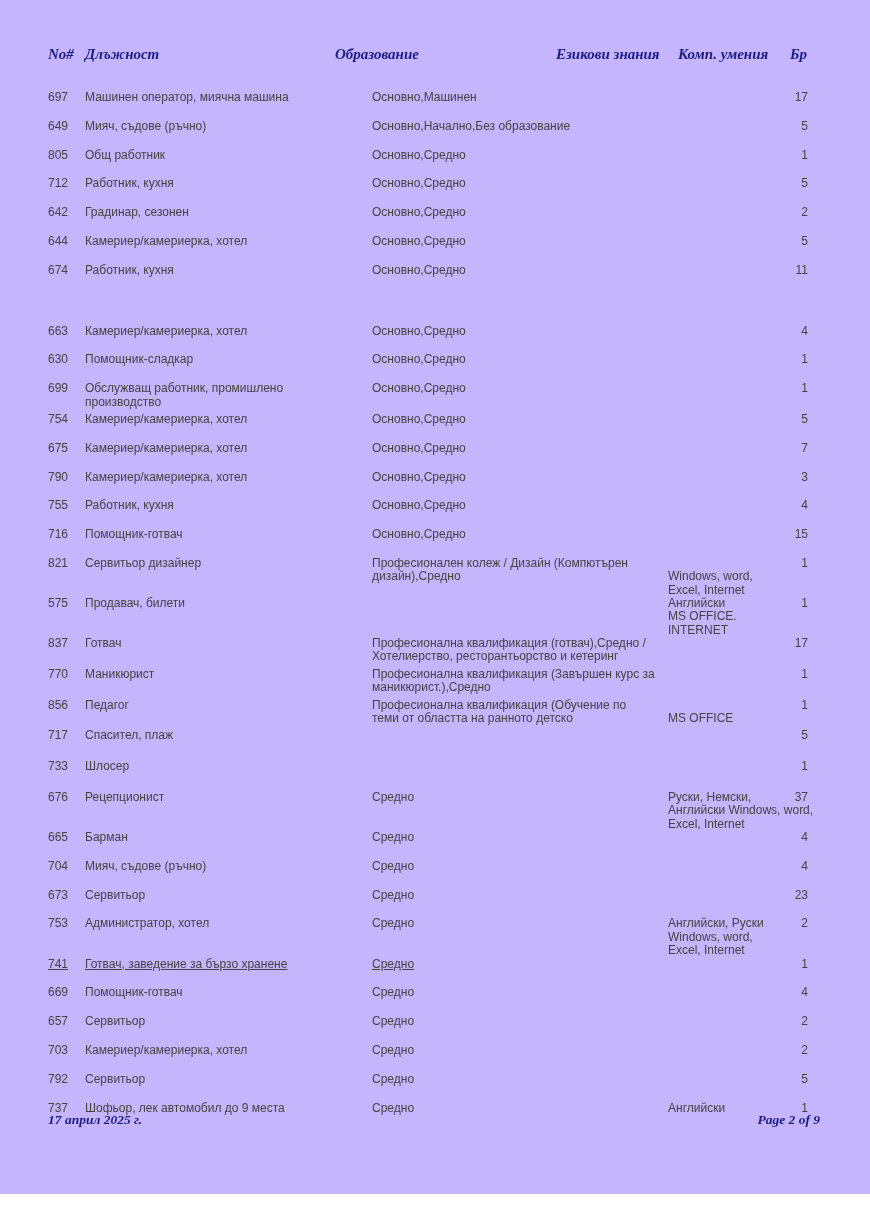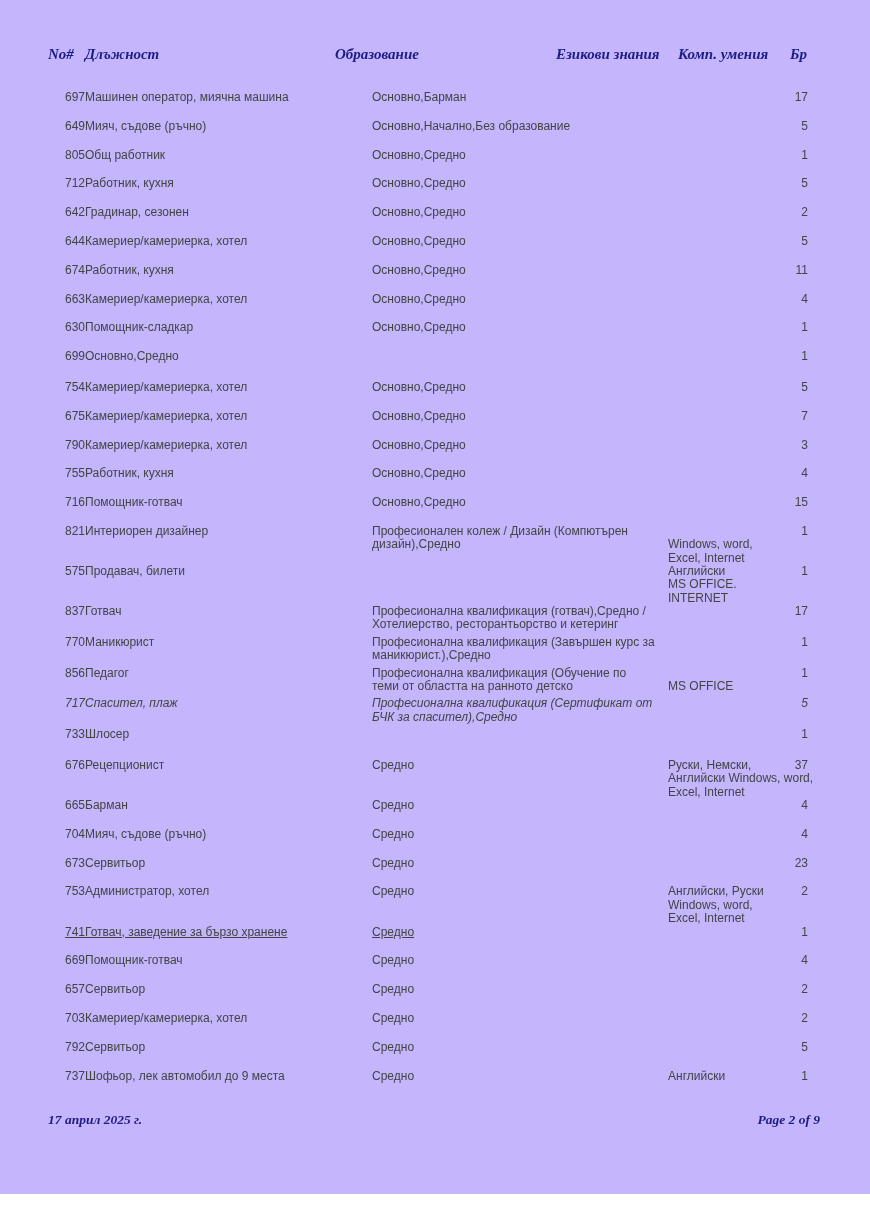--- a/index.html
+++ b/index.html
@@ -34,21 +34,21 @@
   .rows { position: absolute; top: 91px; left: 48px; width: 762px; }
   .row {
     position: relative;
     display: grid;
     grid-template-columns: 37px 287px 296px;
     align-items: start;
     font-size: 12px;
     line-height: 13.35px;
     color: var(--body-color, #444444);
   }
-  .c-no  { white-space: nowrap; text-align: right; }
+  .c-no  { white-space: nowrap; }
   .c-pos { white-space: pre; }
   .c-edu { white-space: pre; }
   .c-skills {
     position: absolute;
     left: 620px;
     top: 0;
     width: 150px;
     white-space: pre;
   }
   .c-count {
@@ -87,21 +87,21 @@
     <span class="hlabel h-edu">Образование</span>
     <span class="hlabel h-lang">Езикови знания</span>
     <span class="hlabel h-comp">Комп. умения</span>
     <span class="hlabel h-count">Бр</span>
   </div>
 
   <div class="rows">
       <div class="row" style="min-height: 28.8px;">
       <div class="c-no">697</div>
       <div class="c-pos">Машинен оператор, миячна машина</div>
-      <div class="c-edu">Основно,Барман</div>
+      <div class="c-edu">Основно,Машинен</div>
       <div class="c-skills"></div>
       <div class="c-count">17</div>
     </div>
       <div class="row" style="min-height: 28.8px;">
       <div class="c-no">649</div>
       <div class="c-pos">Мияч, съдове (ръчно)</div>
       <div class="c-edu">Основно,Начално,Без образование</div>
       <div class="c-skills"></div>
       <div class="c-count">5</div>
     </div>
@@ -133,36 +133,38 @@
       <div class="c-skills"></div>
       <div class="c-count">5</div>
     </div>
       <div class="row" style="min-height: 28.8px;">
       <div class="c-no">674</div>
       <div class="c-pos">Работник, кухня</div>
       <div class="c-edu">Основно,Средно</div>
       <div class="c-skills"></div>
       <div class="c-count">11</div>
     </div>
-      <div class="row" style="min-height: 28.8px;">
+      <div class="row" style="min-height: 28.8px; margin-top: 32px;">
       <div class="c-no">663</div>
       <div class="c-pos">Камериер/камериерка, хотел</div>
       <div class="c-edu">Основно,Средно</div>
       <div class="c-skills"></div>
       <div class="c-count">4</div>
     </div>
       <div class="row" style="min-height: 28.8px;">
       <div class="c-no">630</div>
       <div class="c-pos">Помощник-сладкар</div>
       <div class="c-edu">Основно,Средно</div>
       <div class="c-skills"></div>
       <div class="c-count">1</div>
     </div>
       <div class="row" style="min-height: 30.8px;">
       <div class="c-no">699</div>
+      <div class="c-pos">Обслужващ работник, промишлено
+производство</div>
       <div class="c-edu">Основно,Средно</div>
       <div class="c-skills"></div>
       <div class="c-count">1</div>
     </div>
       <div class="row" style="min-height: 28.8px;">
       <div class="c-no">754</div>
       <div class="c-pos">Камериер/камериерка, хотел</div>
       <div class="c-edu">Основно,Средно</div>
       <div class="c-skills"></div>
       <div class="c-count">5</div>
@@ -190,21 +192,21 @@
     </div>
       <div class="row" style="min-height: 28.8px;">
       <div class="c-no">716</div>
       <div class="c-pos">Помощник-готвач</div>
       <div class="c-edu">Основно,Средно</div>
       <div class="c-skills"></div>
       <div class="c-count">15</div>
     </div>
       <div class="row" style="min-height: 40.05px;">
       <div class="c-no">821</div>
-      <div class="c-pos">Интериорен дизайнер</div>
+      <div class="c-pos">Сервитьор дизайнер</div>
       <div class="c-edu">Професионален колеж / Дизайн (Компютърен
 дизайн),Средно</div>
       <div class="c-skills">
 Windows, word,
 Excel, Internet</div>
       <div class="c-count">1</div>
     </div>
       <div class="row" style="min-height: 40.05px;">
       <div class="c-no">575</div>
       <div class="c-pos">Продавач, билети</div>
@@ -231,25 +233,23 @@
     </div>
       <div class="row" style="min-height: 30.8px;">
       <div class="c-no">856</div>
       <div class="c-pos">Педагог</div>
       <div class="c-edu">Професионална квалификация (Обучение по
 теми от областта на ранното детско</div>
       <div class="c-skills">
 MS OFFICE</div>
       <div class="c-count">1</div>
     </div>
-      <div class="row" style="min-height: 30.8px; font-style: italic;">
+      <div class="row" style="min-height: 30.8px;">
       <div class="c-no">717</div>
       <div class="c-pos">Спасител, плаж</div>
-      <div class="c-edu">Професионална квалификация (Сертификат от
-БЧК за спасител),Средно</div>
       <div class="c-skills"></div>
       <div class="c-count">5</div>
     </div>
       <div class="row" style="min-height: 30.8px;">
       <div class="c-no">733</div>
       <div class="c-pos">Шлосер</div>
       <div class="c-skills"></div>
       <div class="c-count">1</div>
     </div>
       <div class="row" style="min-height: 40.05px;">

